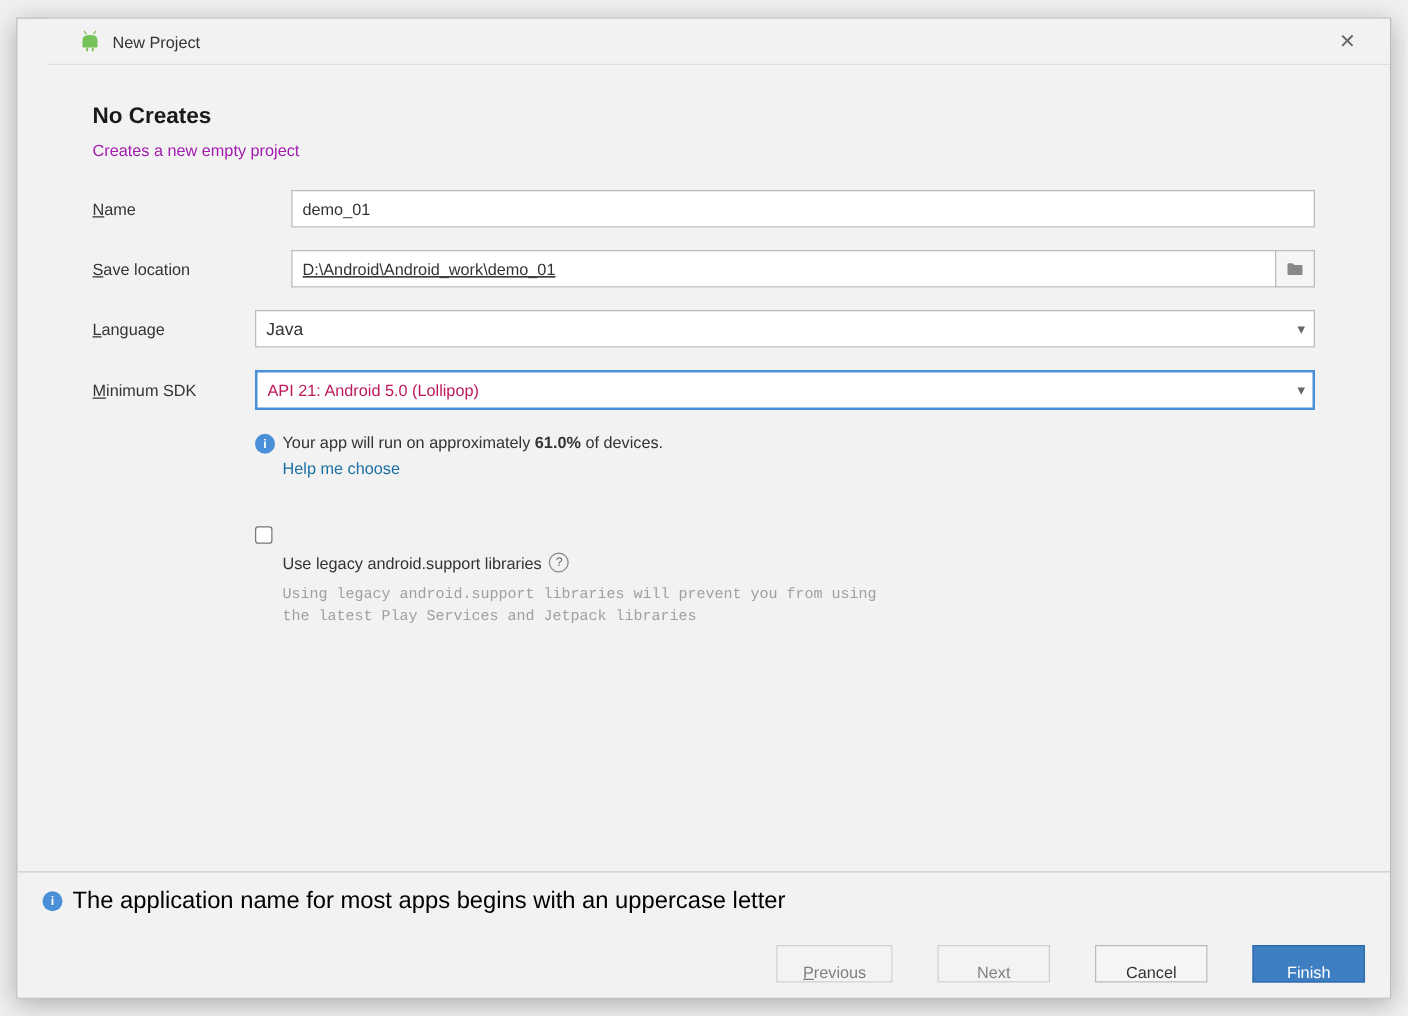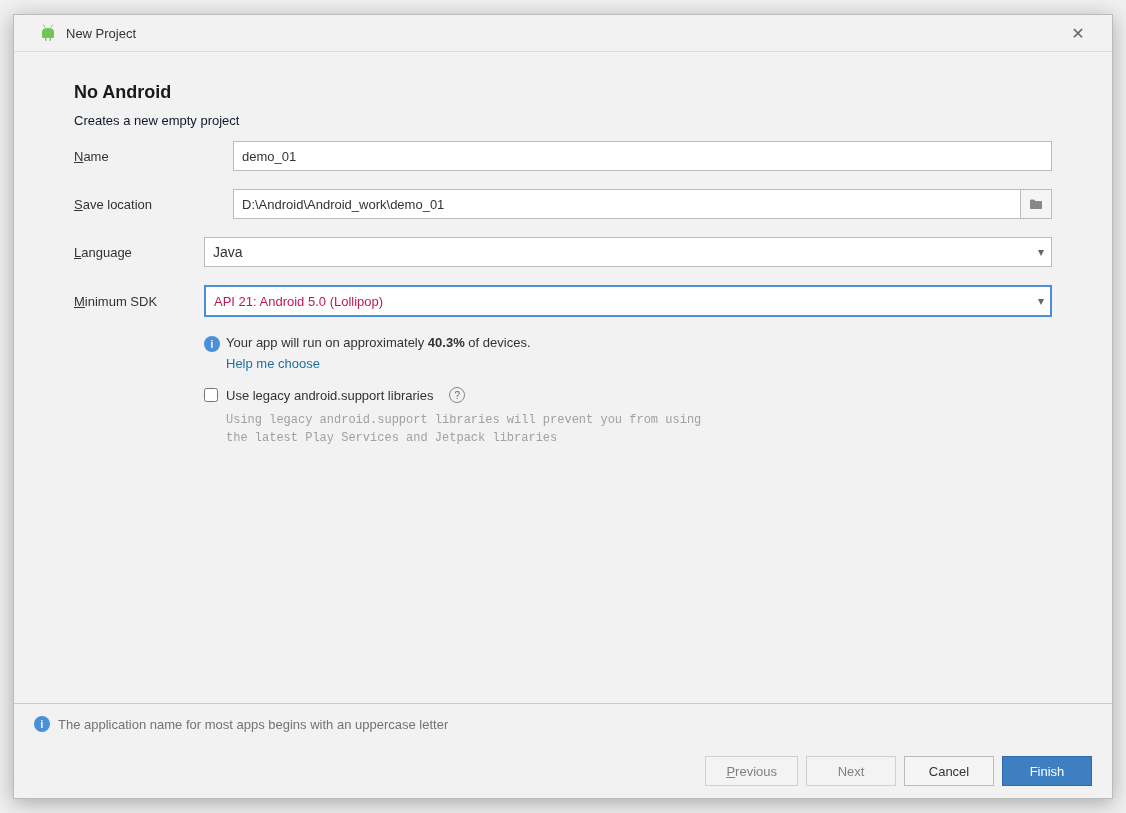--- a/index.html
+++ b/index.html
@@ -28,20 +28,21 @@
     }
 
     .title-bar {
       display: flex;
       align-items: center;
       justify-content: space-between;
       padding: 8px 24px;
       background: #f2f2f2;
       border-bottom: 1px solid #ddd;
       min-height: 36px;
+      margin-left: 24px;
     }
 
     .title-bar-left {
       display: flex;
       align-items: center;
       gap: 8px;
     }
 
     .android-icon {
       width: 20px;
@@ -75,22 +76,22 @@
 
     .section-title {
       font-size: 18px;
       font-weight: bold;
       color: #1a1a1a;
       margin-bottom: 10px;
     }
 
     .section-desc {
       font-size: 13px;
-      color: #0f172a;
-      margin-bottom: 13px;
+      color: #a21caf;
+      margin-bottom: 24px;
     }
 
     .form-row {
       display: flex;
       align-items: center;
       margin-bottom: 18px;
     }
 
     .form-label {
       width: 130px;
@@ -112,20 +113,21 @@
       font-size: 13px;
       color: #333;
       outline: none;
       margin-left: 29px;
     }
 
     .input-with-btn {
       flex: 1;
       display: flex;
       align-items: center;
+      text-decoration: underline;
     }
 
     .input-with-btn .form-input {
       flex: 1;
       border-right: none;
     }
 
     .folder-btn {
       height: 30px;
       width: 32px;
@@ -250,21 +252,22 @@
       gap: 8px;
       margin-left: 130px;
       margin-bottom: 8px;
     }
 
     .checkbox-label {
       font-size: 13px;
       color: #333;
       display: flex;
       align-items: center;
-      gap: 16px;
+      gap: 6px;
+      margin-top: 44px;
     }
 
     .help-circle {
       width: 16px;
       height: 16px;
       border-radius: 50%;
       border: 1px solid #888;
       display: flex;
       align-items: center;
       justify-content: center;
@@ -298,45 +301,46 @@
       color: #fff;
       display: flex;
       align-items: center;
       justify-content: center;
       font-size: 10px;
       font-weight: bold;
       flex-shrink: 0;
     }
 
     .bottom-info-text {
-      font-size: 13px;
-      color: #737373;
+      font-size: 19px;
+      color: #000000;
     }
 
     .button-bar {
       display: flex;
       align-items: center;
       justify-content: flex-end;
       gap: 8px;
       padding: 12px 20px;
       background: #f2f2f2;
     }
 
     .btn {
       height: 30px;
-      padding: 10px 20px;
+      padding: 0 20px;
       font-size: 13px;
       border: 1px solid #bbb;
       background: #f5f5f5;
       color: #333;
       cursor: pointer;
       display: flex;
-      align-items: center;
+      align-items: flex-end;
       justify-content: center;
       min-width: 90px;
+      margin-left: 28px;
     }
 
     .btn-disabled {
       opacity: 0.6;
       cursor: default;
     }
 
     .btn-primary {
       background: #3d7fc1;
       border-color: #2d6aad;
@@ -371,21 +375,21 @@
         <line x1="7" y1="4" x2="5.5" y2="2" stroke="#77c159" stroke-width="1" stroke-linecap="round"></line>
         <line x1="13" y1="4" x2="14.5" y2="2" stroke="#77c159" stroke-width="1" stroke-linecap="round"></line>
       </svg>
       <span class="title-text">New Project</span>
     </div>
     <button class="close-btn">✕</button>
   </div>
 
   <div class="content">
 
-    <div class="section-title">No Android</div>
+    <div class="section-title">No Creates</div>
     <div class="section-desc">Creates a new empty project</div>
 
     <div class="form-row">
       <div class="form-label">
         <span><span class="underline">N</span>ame</span>
       </div>
       <input class="form-input" type="text" value="demo_01" style="">
     </div>
 
 
@@ -432,21 +436,21 @@
           <option>API 29: Android 10</option>
           <option>API 30: Android 11</option>
         </select>
       </div>
     </div>
 
     <div class="info-block">
       <div class="info-row">
         <div class="info-icon">i</div>
         <div class="info-text">
-          <span>Your app will run on approximately </span><strong>40.3%</strong><span> of devices.</span>
+          <span>Your app will run on approximately </span><strong>61.0%</strong><span> of devices.</span>
         </div>
       </div>
       <a class="help-link">Help me choose</a>
     </div>
 
     <div class="checkbox-row">
       <input type="checkbox" style="">
       <label class="checkbox-label">
         <span>Use legacy android.support libraries</span>
         <div class="help-circle">

